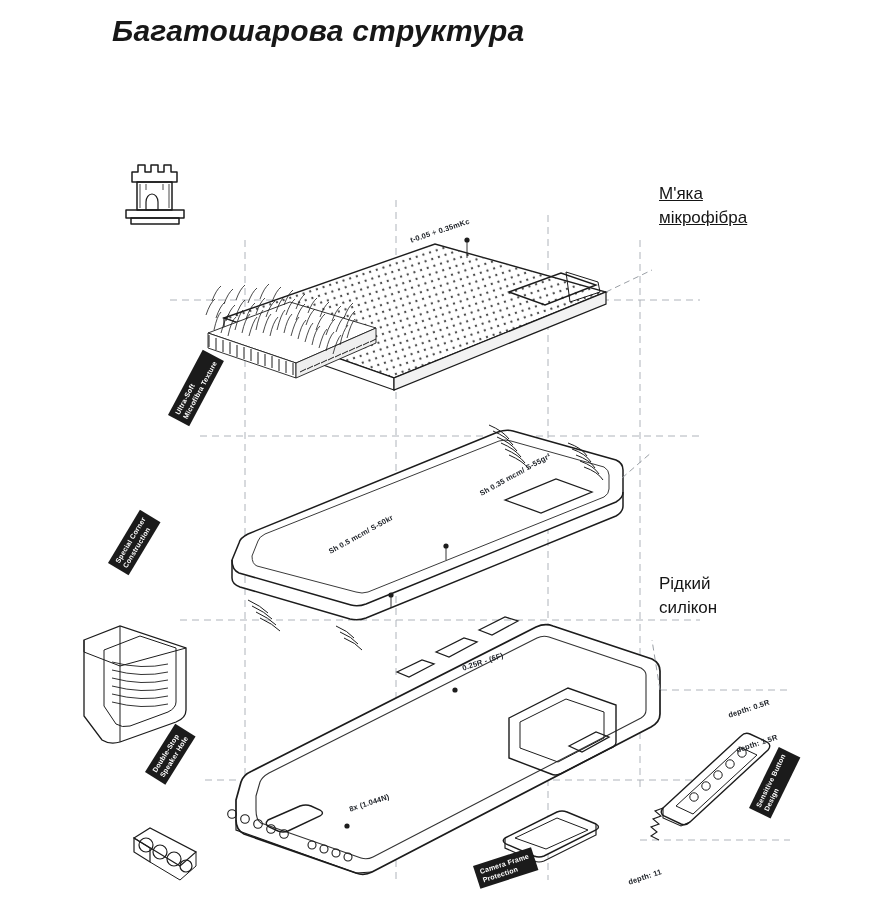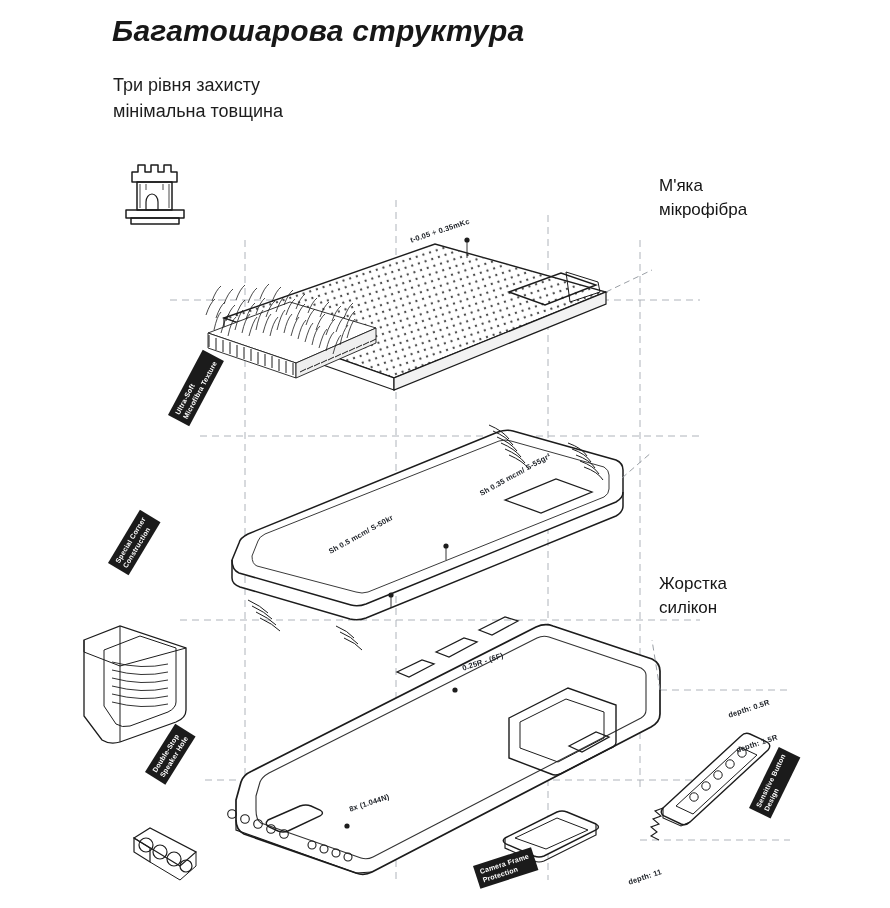--- a/index.html
+++ b/index.html
@@ -27,21 +27,21 @@
     font-size:18px;line-height:26px;color:#1d1d1d;
     white-space:pre-line;
   }
 
   
   .side-label{
     position:absolute;
     font-size:17px;line-height:24px;color:#151515;
     white-space:pre-line;
   }
-  #label-micro{left:659px;top:174px;}
+  #label-micro{left:659px;top:182px;text-decoration:underline;}
   #label-hard{left:659px;top:378px;}
   #label-liquid{left:659px;top:572px;}
 
   
   svg#diagram{position:absolute;left:0;top:0;width:890px;height:908px;}
 
   
   .tag{
     position:absolute;
     background:#1b1b1b;color:#ffffff;
@@ -72,26 +72,24 @@
   #m-depth-11{left:627px;top:878px;transform:rotate(-18deg);}
   #m-depth-05{left:727px;top:711px;transform:rotate(-18deg);}
   #m-depth-15{left:735px;top:746px;transform:rotate(-18deg);}
 </style>
 </head>
 <body>
 
 <div class="stage">
 
   <div id="page-title">Багатошарова структура</div>
-  <div id="subtitle">Три рівня захисту
-мінімальна товщина</div>
 
   <div class="side-label" id="label-micro">М'яка
 мікрофібра</div>
-  <div class="side-label" id="label-liquid">Жорстка
+  <div class="side-label" id="label-liquid">Рідкий
 силікон</div>
 
   <svg id="diagram" viewBox="0 0 890 908">
     <defs>
       <pattern id="dots" width="7" height="7" patternUnits="userSpaceOnUse" patternTransform="rotate(-18)">
         <circle cx="2" cy="2" r="1.15" fill="#3a3a3a"></circle>
       </pattern>
       <pattern id="dots2" width="7" height="7" patternUnits="userSpaceOnUse" patternTransform="rotate(-18)">
         <circle cx="2" cy="2" r="1.05" fill="#4a4a4a"></circle>
       </pattern>

